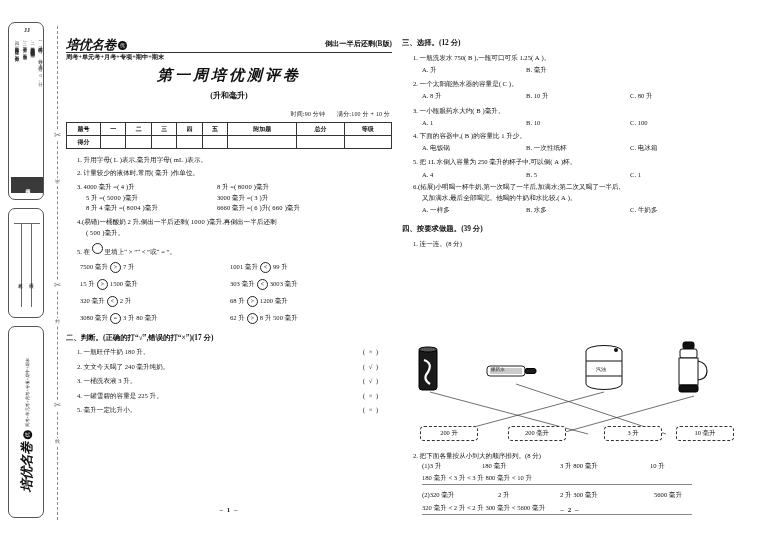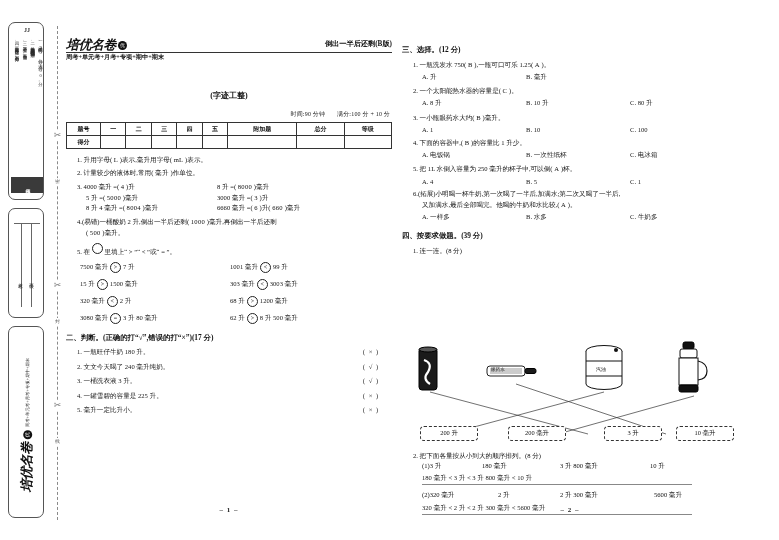--- a/index.html
+++ b/index.html
@@ -115,21 +115,21 @@
     border-collapse:collapse; font-size:6px;
   }
   #score-table td {
     border:1px solid #333; height:13px; text-align:center;
     font-weight:bold; color:#111; padding:0;
   }
   #score-table td.lab { width:34px; }
 
   
   .sec-head {
-    font-size:7.4px; font-weight:bold; color:#111; margin-top:7px; letter-spacing:0px;
+    font-size:7.4px; font-weight:bold; color:#111; letter-spacing:0px;
   }
   .q { font-size:6.6px; color:#111; margin-top:5.5px; line-height:1.25; padding-left:11px; }
   .q.cont { padding-left:20px; margin-top:2.5px; }
   .ans { letter-spacing:0.3px; }
   .two-col { display:flex; }
   .two-col > div:first-child { width:140px; }
   .row-tf { display:flex; justify-content:space-between; font-size:6.6px; padding-left:11px; margin-top:5.5px; }
   .row-tf .mark { width:46px; text-align:center; letter-spacing:1px; }
 
   .cmp-grid { padding-left:14px; }
@@ -217,21 +217,22 @@
     <div id="brand-row">
       <div id="brand-logo">
         <span class="logo-glyph">培优名卷</span>
         <span class="logo-badge">优</span>
       </div>
       <div id="grade-label">倒出一半后还剩(B版)</div>
       <div id="brand-rule"></div>
       <div id="brand-sub">周考+单元考+月考+专项+期中+期末</div>
     </div>
 
-    <div id="paper-subtitle">(字迹工整)</div>
+    <div id="paper-title">第一周培优测评卷</div>
+    <div id="paper-subtitle">(升和毫升)</div>
     <div id="paper-meta">
       <span>时间:90 分钟</span>
       <span>满分:100 分 + 10 分</span>
     </div>
 
     <table id="score-table">
       <tbody>
           <tr>
         <td class="lab">题号</td>
         <td>一</td>

